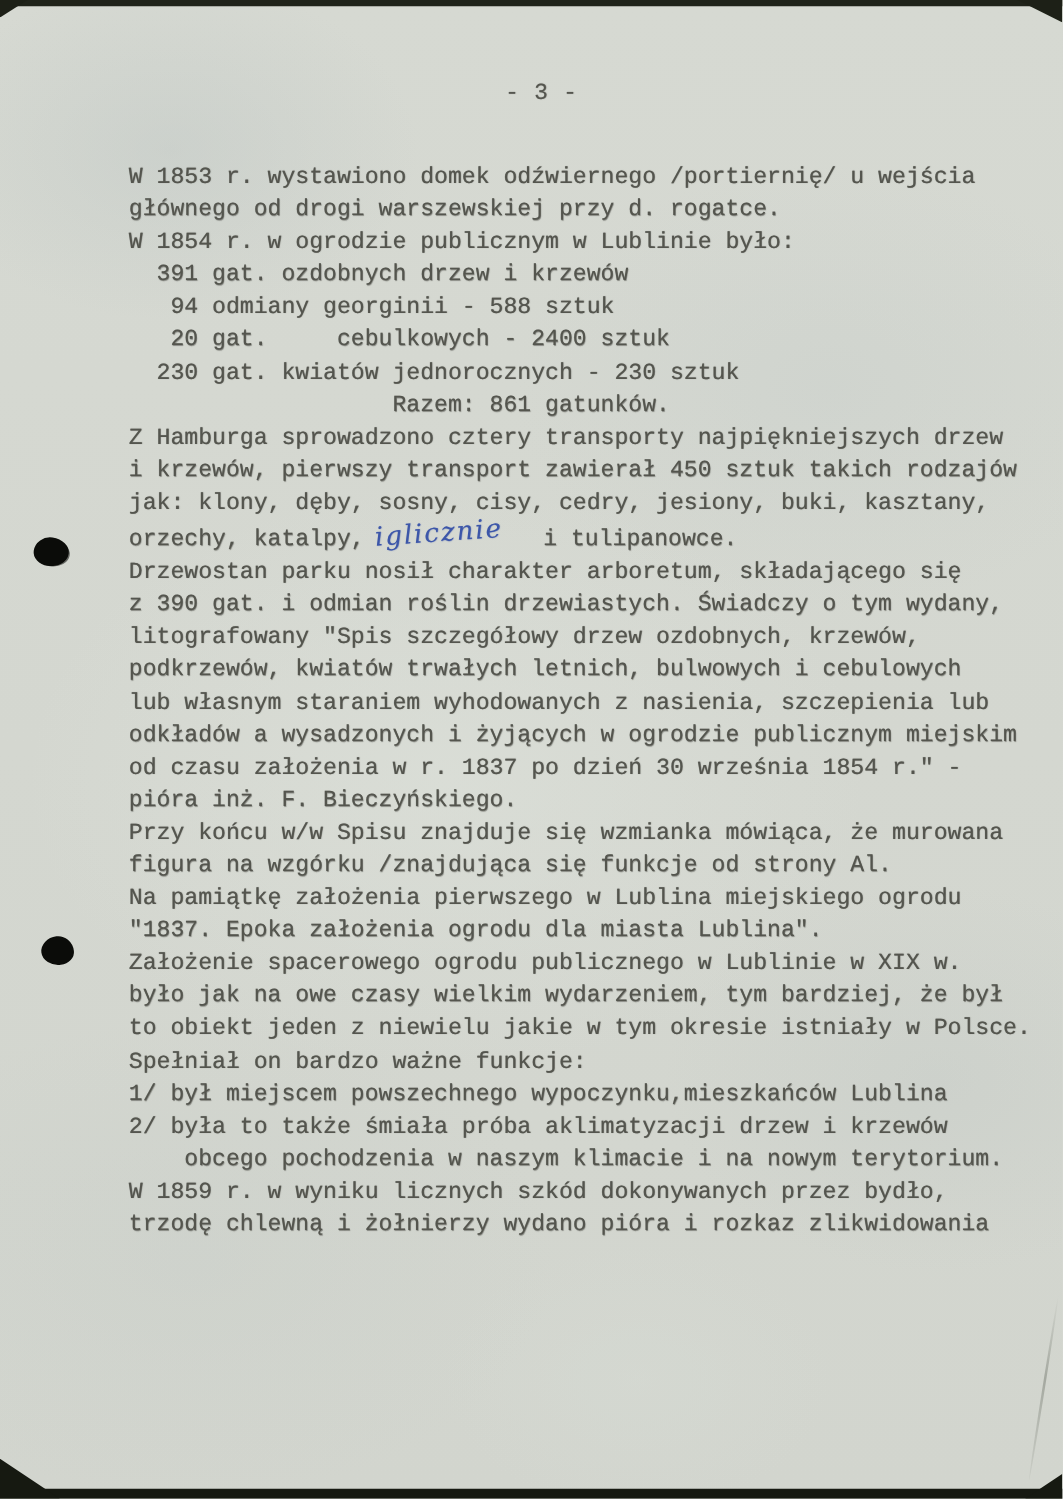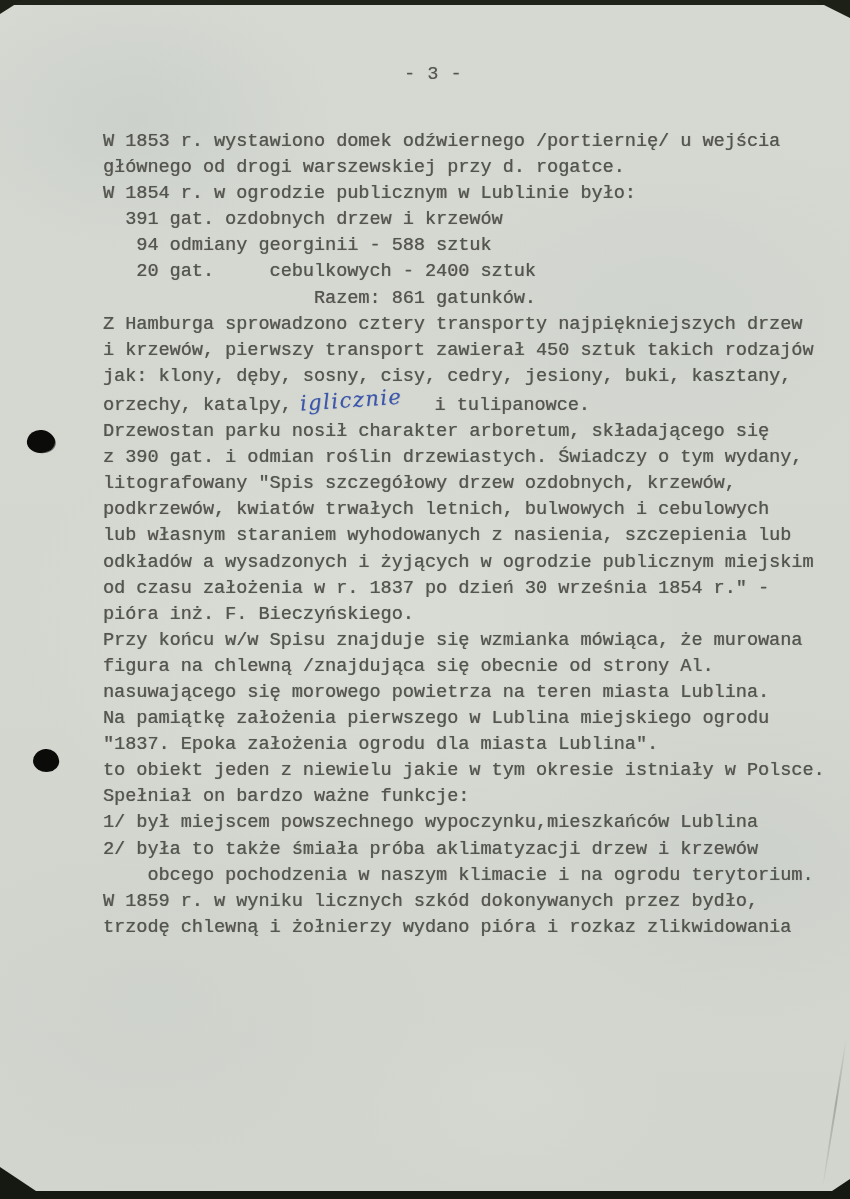--- a/index.html
+++ b/index.html
@@ -102,40 +102,42 @@
 
 <div class="page-number">- 3 -</div>
 
 <div class="text-block">
   <div class="line">W 1853 r. wystawiono domek odźwiernego /portiernię/ u wejścia</div>
   <div class="line">głównego od drogi warszewskiej przy d. rogatce.</div>
   <div class="line">W 1854 r. w ogrodzie publicznym w Lublinie było:</div>
   <div class="line">  391 gat. ozdobnych drzew i krzewów</div>
   <div class="line">   94 odmiany georginii - 588 sztuk</div>
   <div class="line">   20 gat.     cebulkowych - 2400 sztuk</div>
+  <div class="line">  230 gat. kwiatów jednorocznych - 230 sztuk</div>
   <div class="line">                   Razem: 861 gatunków.</div>
   <div class="line">Z Hamburga sprowadzono cztery transporty najpiękniejszych drzew</div>
   <div class="line">i krzewów, pierwszy transport zawierał 450 sztuk takich rodzajów</div>
   <div class="line">jak: klony, dęby, sosny, cisy, cedry, jesiony, buki, kasztany,</div>
 
   <div class="line"><span>orzechy, katalpy,</span><span class="handwritten">iglicznie</span><span>  i tulipanowce.</span></div>
 
   <div class="line">Drzewostan parku nosił charakter arboretum, składającego się</div>
   <div class="line">z 390 gat. i odmian roślin drzewiastych. Świadczy o tym wydany,</div>
   <div class="line">litografowany "Spis szczegółowy drzew ozdobnych, krzewów,</div>
   <div class="line">podkrzewów, kwiatów trwałych letnich, bulwowych i cebulowych</div>
   <div class="line">lub własnym staraniem wyhodowanych z nasienia, szczepienia lub</div>
   <div class="line">odkładów a wysadzonych i żyjących w ogrodzie publicznym miejskim</div>
   <div class="line">od czasu założenia w r. 1837 po dzień 30 września 1854 r." -</div>
   <div class="line">pióra inż. F. Bieczyńskiego.</div>
   <div class="line">Przy końcu w/w Spisu znajduje się wzmianka mówiąca, że murowana</div>
-  <div class="line">figura na chlewną /znajdująca się obecnie od strony Al.</div>
-  <div class="line">nasuwającego się morowego powietrza na teren miasta Lublina.</div>
+  <div class="line">figura na wzgórku /znajdująca się funkcje od strony Al.</div>
   <div class="line">Na pamiątkę założenia pierwszego w Lublina miejskiego ogrodu</div>
   <div class="line">"1837. Epoka założenia ogrodu dla miasta Lublina".</div>
+  <div class="line">Założenie spacerowego ogrodu publicznego w Lublinie w XIX w.</div>
+  <div class="line">było jak na owe czasy wielkim wydarzeniem, tym bardziej, że był</div>
   <div class="line">to obiekt jeden z niewielu jakie w tym okresie istniały w Polsce.</div>
   <div class="line">Spełniał on bardzo ważne funkcje:</div>
   <div class="line">1/ był miejscem powszechnego wypoczynku,mieszkańców Lublina</div>
   <div class="line">2/ była to także śmiała próba aklimatyzacji drzew i krzewów</div>
-  <div class="line">    obcego pochodzenia w naszym klimacie i na ogrodu terytorium.</div>
+  <div class="line">    obcego pochodzenia w naszym klimacie i na nowym terytorium.</div>
   <div class="line">W 1859 r. w wyniku licznych szkód dokonywanych przez bydło,</div>
   <div class="line">trzodę chlewną i żołnierzy wydano pióra i rozkaz zlikwidowania</div>
 </div>
 
 </body></html>

